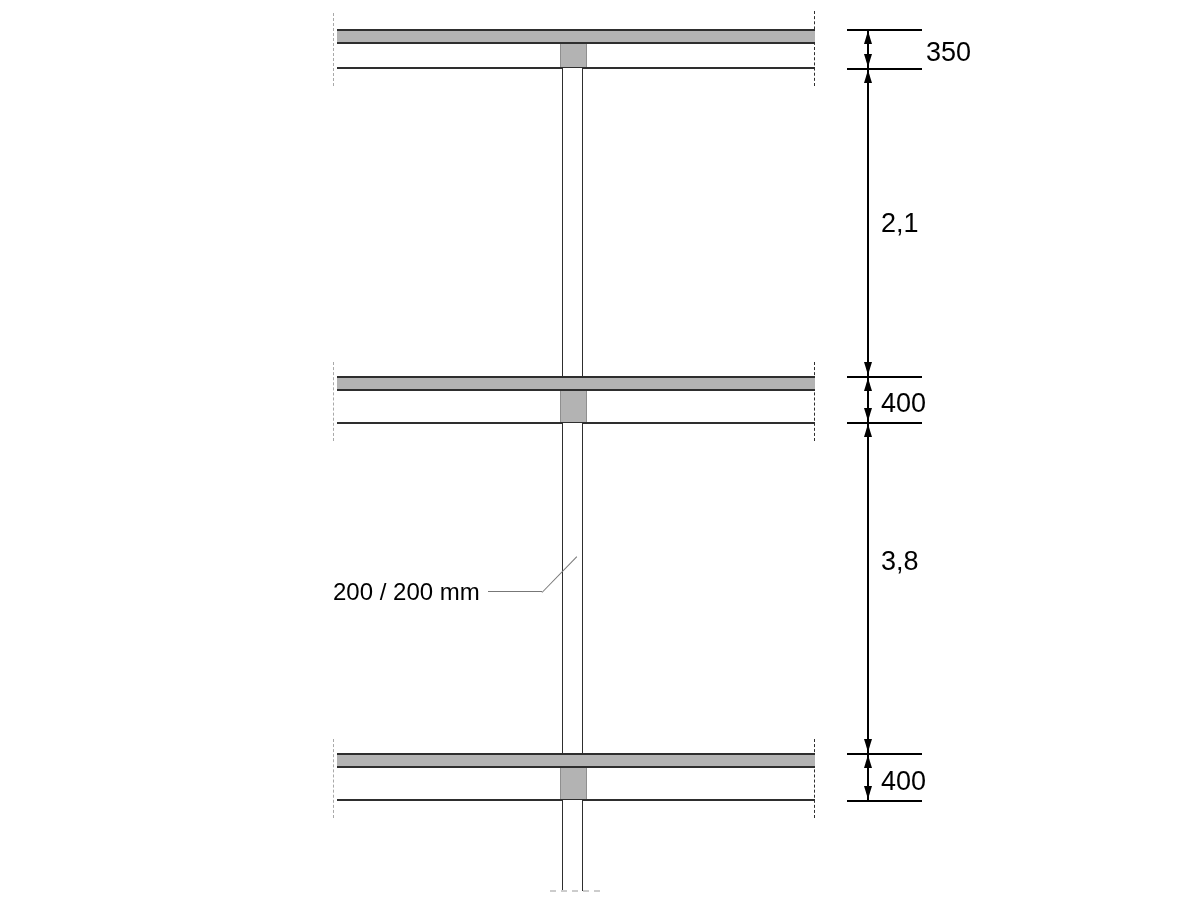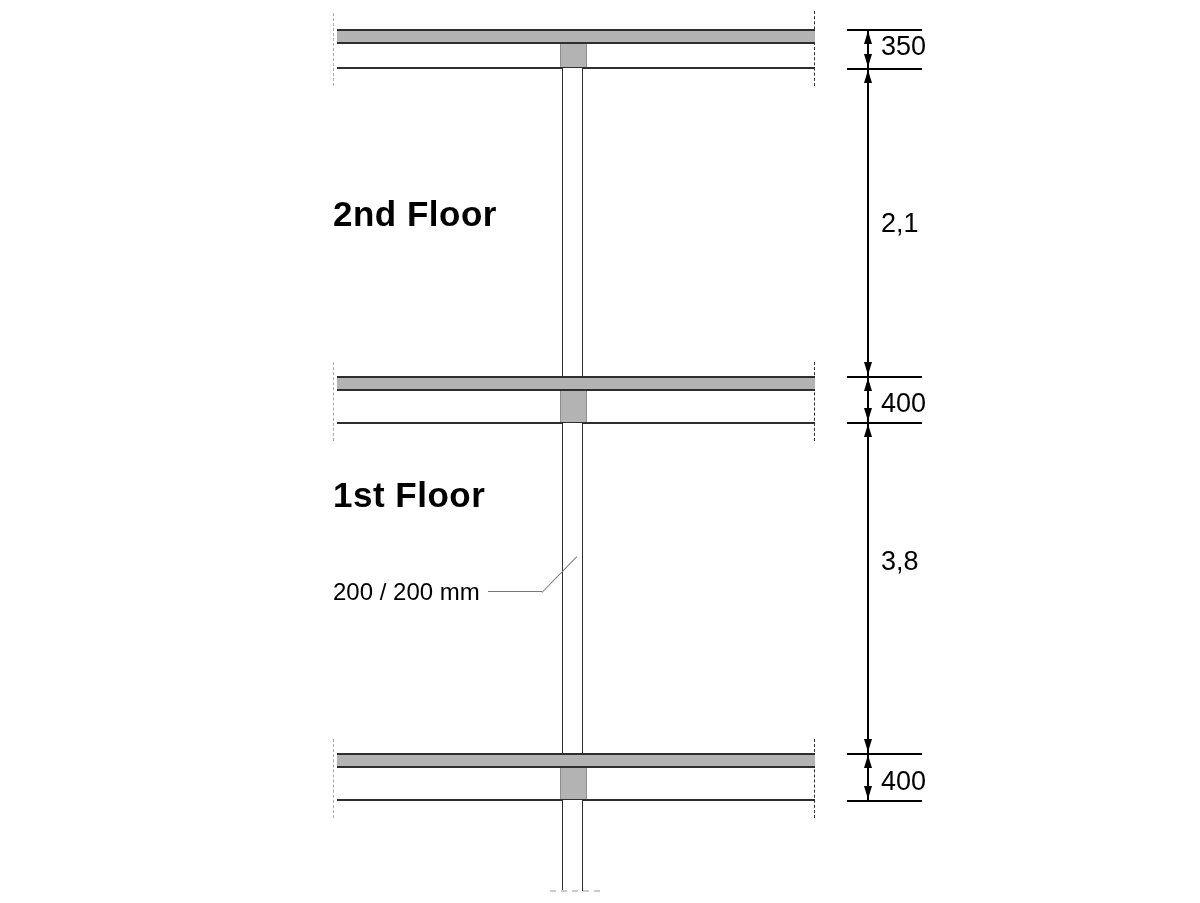--- a/index.html
+++ b/index.html
@@ -105,22 +105,20 @@
 
   <div class="abs dash-left" style="top:739px; height:79px;"></div>
   <div class="abs dash-right" style="top:739px; height:79px;"></div>
   <div class="abs slab-band" style="top:753px;"></div>
   <div class="abs stub" style="top:768px; height:32px;"></div>
   <div class="abs soffit-line" style="top:799px;"></div>
 
   <div class="abs col-seg" style="top:800px; height:91px;"></div>
   <div class="abs col-break"></div>
 
-  <div class="abs floor-label" style="top:196px;">2nd Floor</div>
-  <div class="abs floor-label" style="top:477px;">1st Floor</div>
 
   <div class="abs col-label">200 / 200 mm</div>
   <div class="abs leader-h"></div>
   <div class="abs leader-d"></div>
 
   <div class="abs dim-line"></div>
 
   <div class="abs tick" style="top:29px;"></div>
   <div class="abs tick" style="top:68px;"></div>
   <div class="abs tick" style="top:376px;"></div>
@@ -136,19 +134,19 @@
 
   <div class="abs arr up" style="top:378px;"></div>
   <div class="abs arr down" style="top:408px;"></div>
 
   <div class="abs arr up" style="top:424px;"></div>
   <div class="abs arr down" style="top:739px;"></div>
 
   <div class="abs arr up" style="top:755px;"></div>
   <div class="abs arr down" style="top:786px;"></div>
 
-  <div class="abs dim-text" style="top:33px;">350</div>
+  <div class="abs dim-text" style="top:39px;margin-left:45px;">350</div>
   <div class="abs dim-text" style="top:210px;">2,1</div>
   <div class="abs dim-text" style="top:390px;">400</div>
   <div class="abs dim-text" style="top:548px;">3,8</div>
   <div class="abs dim-text" style="top:768px;">400</div>
 
 </div>
 
 </body></html>

